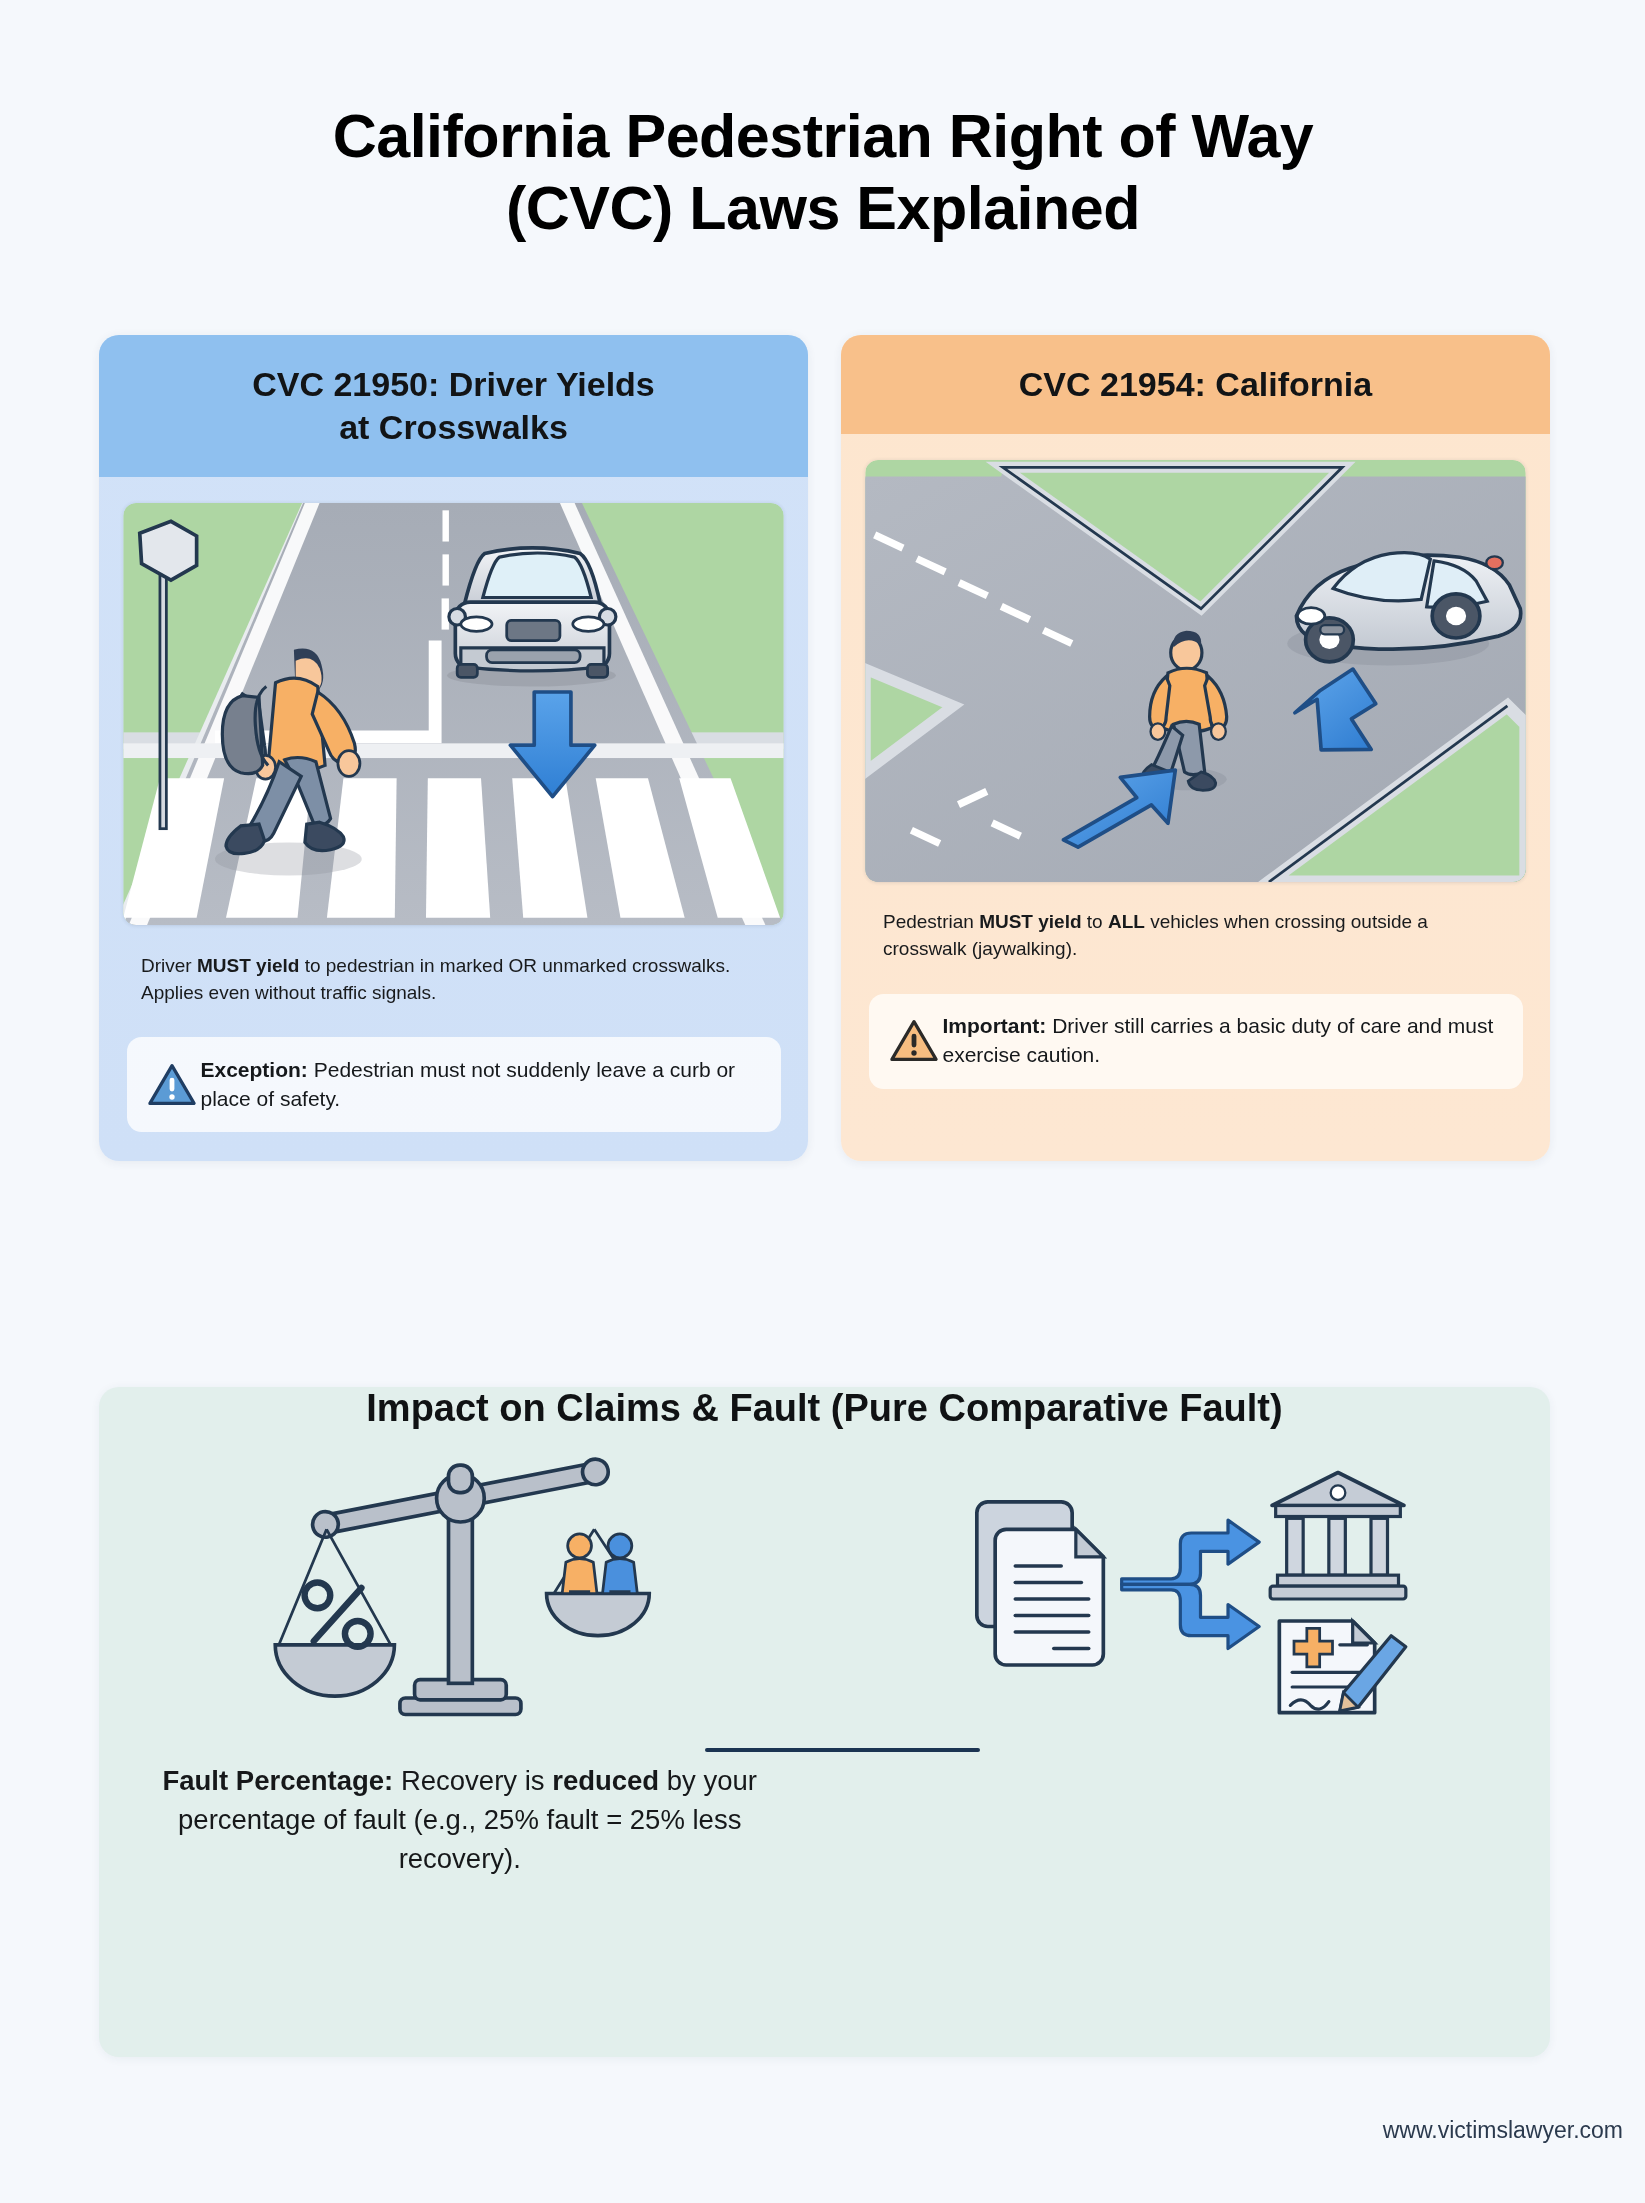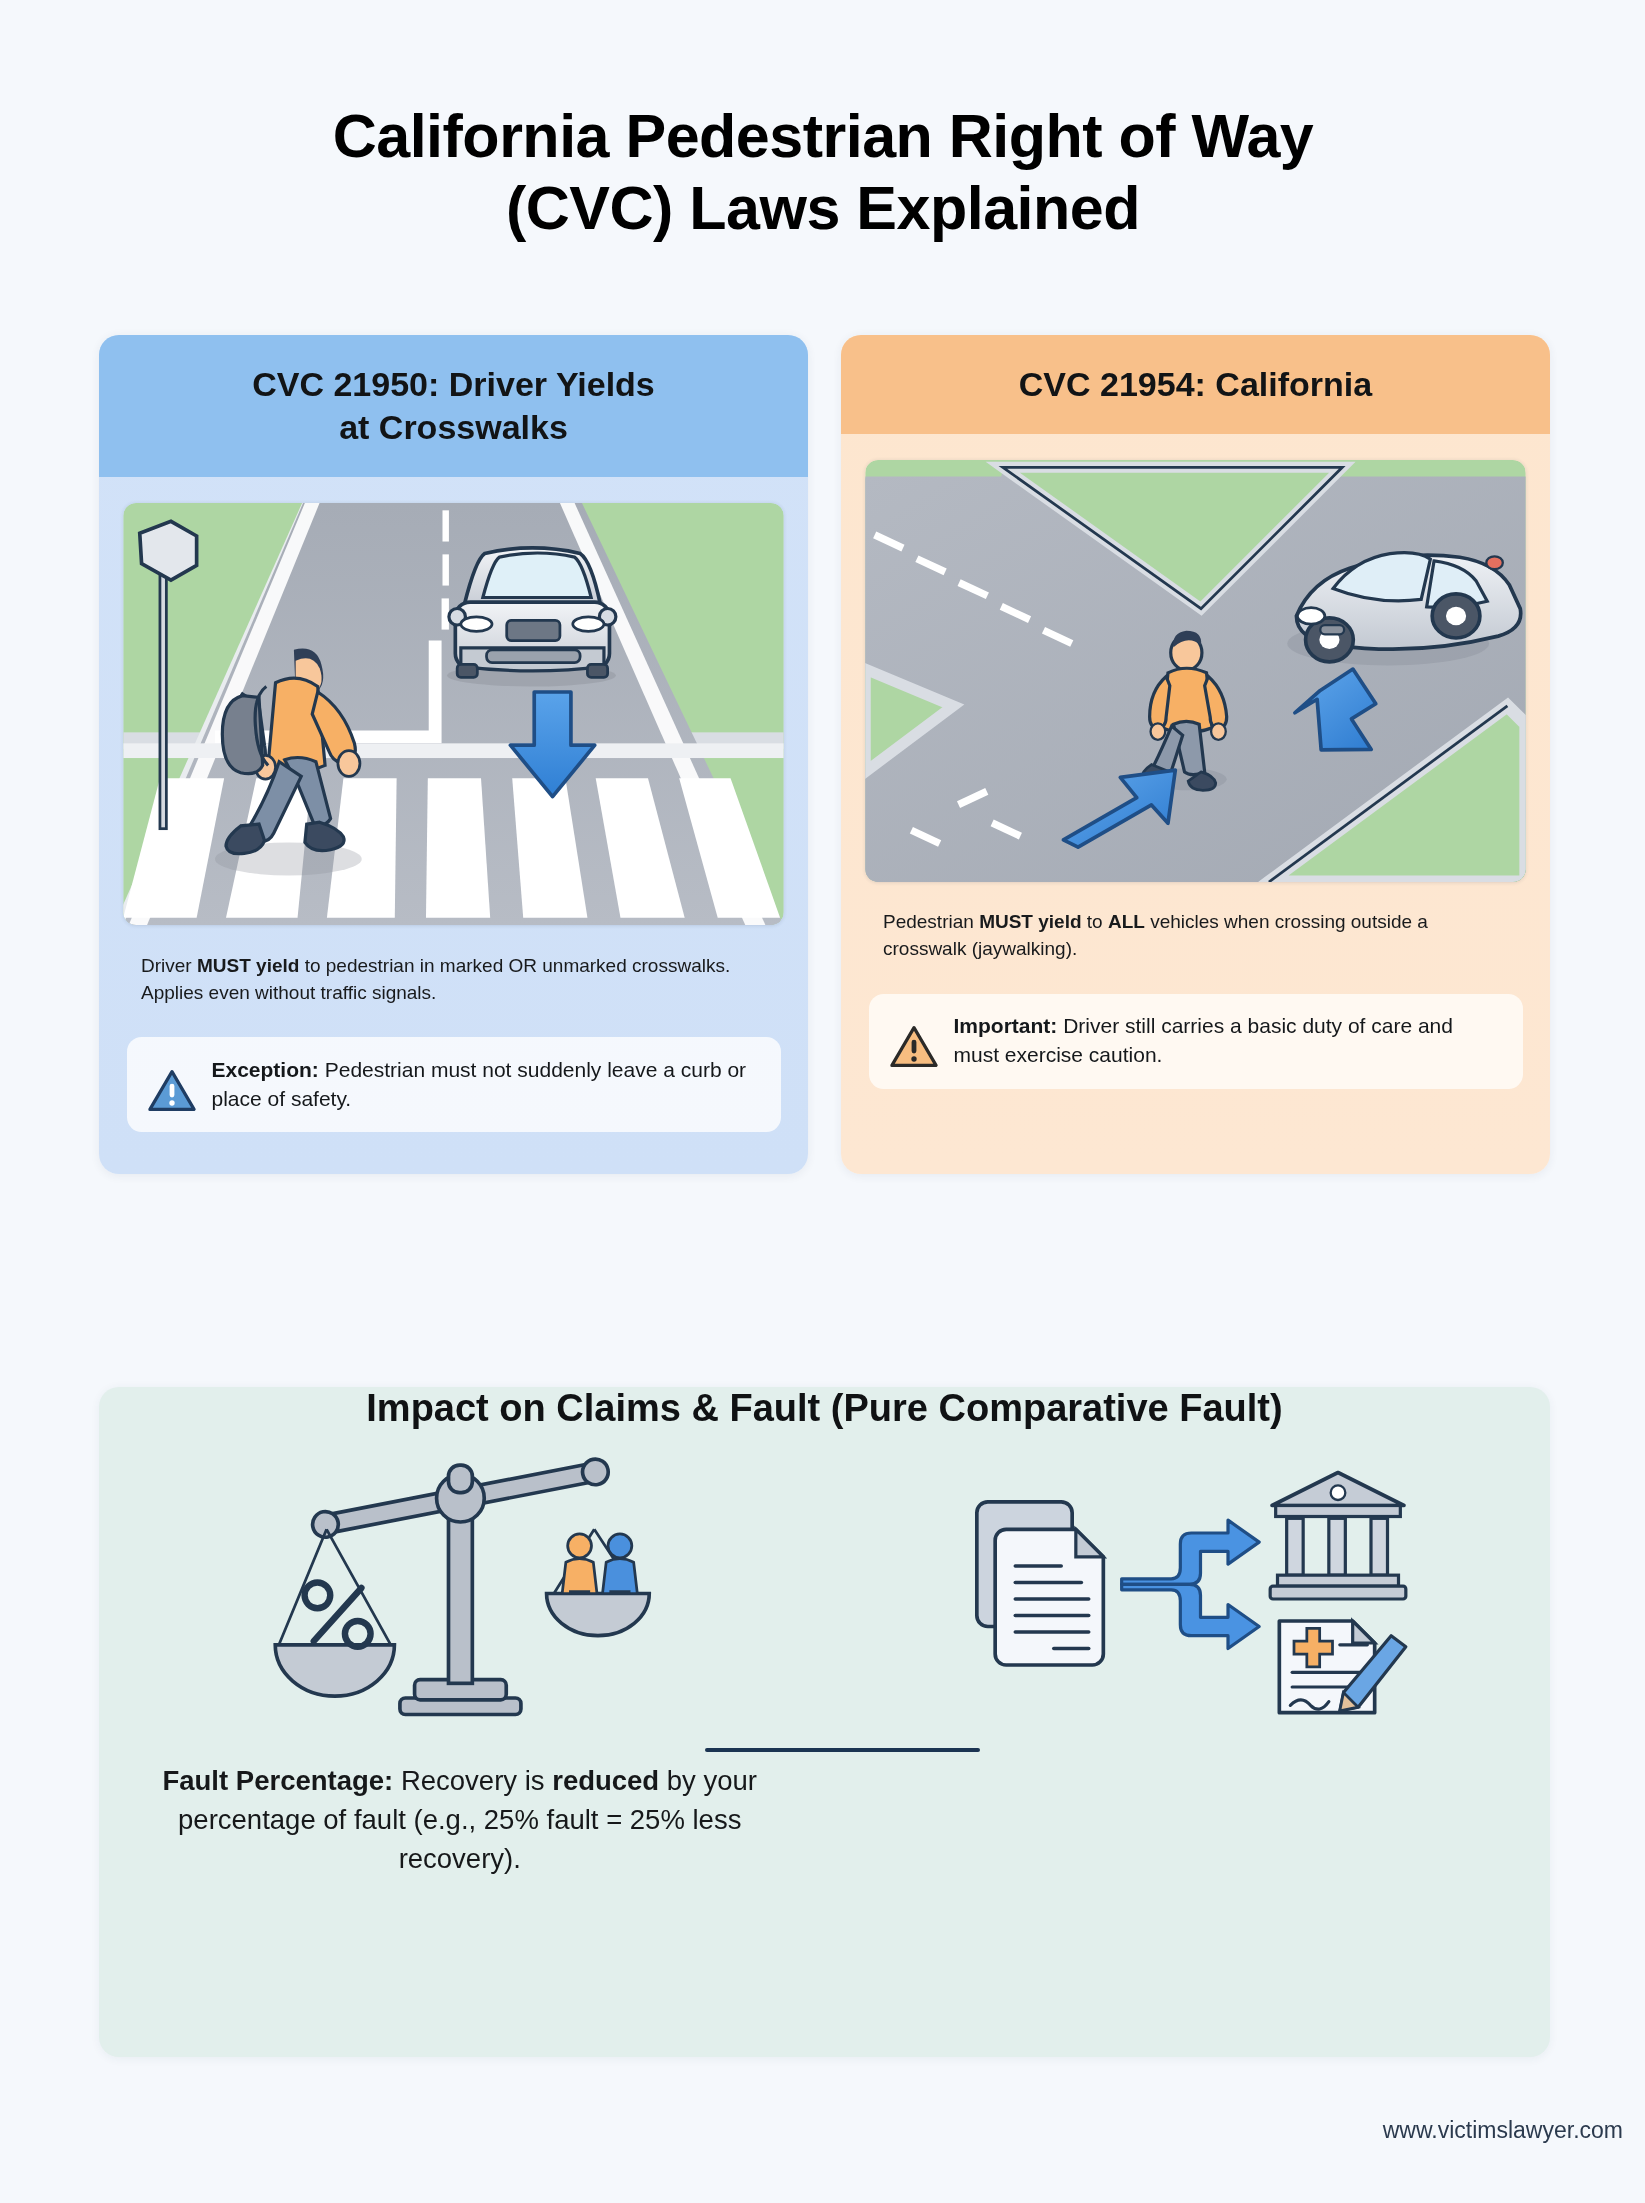--- a/index.html
+++ b/index.html
@@ -43,21 +43,21 @@
     display: flex;
     gap: 33px;
   }
   .card {
     width: 852px;
     border-radius: 20px;
     overflow: hidden;
     box-shadow: 0 1.8px 9.2px rgba(40,60,90,0.07);
     display: flex;
     flex-direction: column;
-    padding-bottom: 42px;
+    padding-bottom: 29px;
   }
   .card.blue  { background: linear-gradient(180deg,#d2e2f8 0%, #cfe0f7 100%); }
   .card.orange{ background: linear-gradient(180deg,#fde6cf 0%, #fde7d2 100%); }
 
   .card-head {
     padding: 27.5px 31px 27.5px;
     text-align: center;
     font-size: 34px;
     font-weight: bold;
     line-height: 1.28;
@@ -85,22 +85,22 @@
     color: #181a1c;
   }
   .card-body b { font-weight: bold; }
 
   .note {
     margin: 31px 27.5px 0;
     background: rgba(255,255,255,0.78);
     border-radius: 14.7px;
     padding: 18.4px 20px;
     display: flex;
-    align-items: flex-end;
-    gap: 15px;
+    align-items: center;
+    gap: 4px;
   }
   .card.orange .note { background: rgba(255,252,248,0.85); }
   .note-text {
     font-size: 21px;
     line-height: 1.38;
     color: #15181b;
     text-align: left;
   }
   .note-text b { font-weight: bold; }
   .warn-ico { flex: 0 0 auto; }

